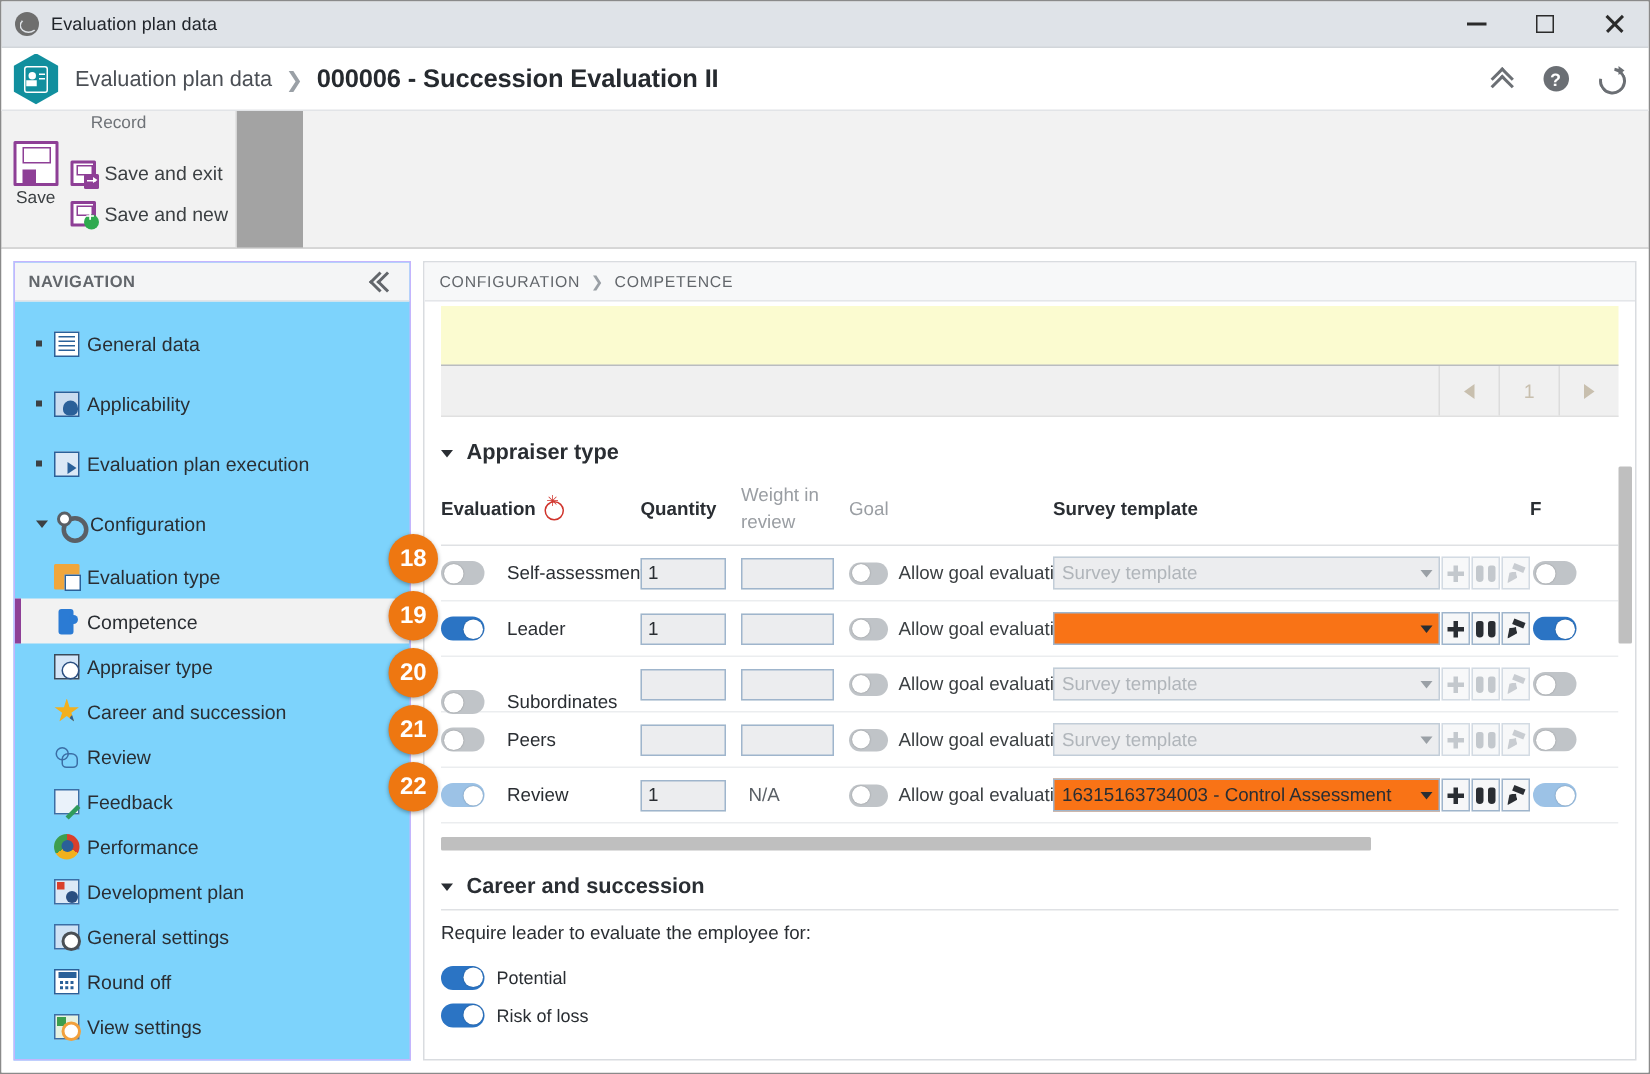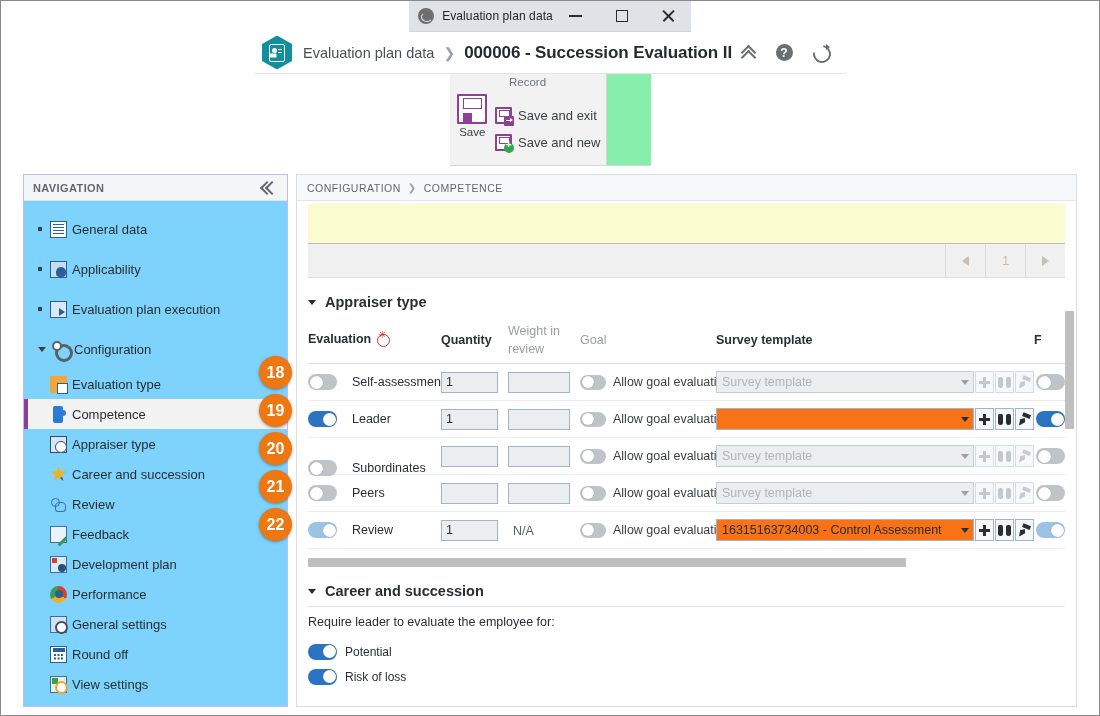--- a/index.html
+++ b/index.html
@@ -7,21 +7,21 @@
     width: 1100px; height: 716px;
     font-family: "Liberation Sans", sans-serif;
     background: #ffffff;
     overflow: hidden;
   }
   .window {
     position: relative;
     width: 1100px; height: 716px;
     border: 1px solid #8a8a8a;
     background: #ffffff;
-    display: flex; flex-direction: column; align-items: center;
+    display: flex; flex-direction: column;
   }
 
   
   .titlebar {
     height: 31px; min-height: 31px;
     background: #dfe3e8;
     display: flex; align-items: center;
     border-bottom: 1px solid #d2d6da;
   }
   .titlebar-icon {
@@ -125,21 +125,21 @@
     content: ""; position: absolute; right: -1px; top: 0px;
     width: 0; height: 0;
     border-left: 4px solid #6b6f74;
     border-top: 3.5px solid transparent;
     border-bottom: 3.5px solid transparent;
   }
 
   
   .ribbon {
     height: 92px; min-height: 92px;
-    background: #86efac;
+    background: #a3a3a3;
     border-bottom: 1px solid #d6d6d6;
     display: flex;
     gap: 44px;
   }
   .ribbon-group {
     width: 157px;
     display: flex; flex-direction: column;
     border-right: 1px solid #d6d6d6;
     background: #f2f2f2;
   }
@@ -713,26 +713,26 @@
           </div>
           <div class="nav-item sub">
             <span class="nav-icon ic-review"></span>
             <span class="nav-text">Review</span>
           </div>
           <div class="nav-item sub">
             <span class="nav-icon ic-feedback"></span>
             <span class="nav-text">Feedback</span>
           </div>
           <div class="nav-item sub">
+            <span class="nav-icon ic-perf"></span>
+            <span class="nav-text">Performance</span>
+          </div>
+          <div class="nav-item sub">
             <span class="nav-icon ic-devplan"></span>
             <span class="nav-text">Development plan</span>
-          </div>
-          <div class="nav-item sub">
-            <span class="nav-icon ic-perf"></span>
-            <span class="nav-text">Performance</span>
           </div>
           <div class="nav-item sub">
             <span class="nav-icon ic-gensettings"></span>
             <span class="nav-text">General settings</span>
           </div>
           <div class="nav-item sub">
             <span class="nav-icon ic-round"></span>
             <span class="nav-text">Round off</span>
           </div>
           <div class="nav-item sub">

